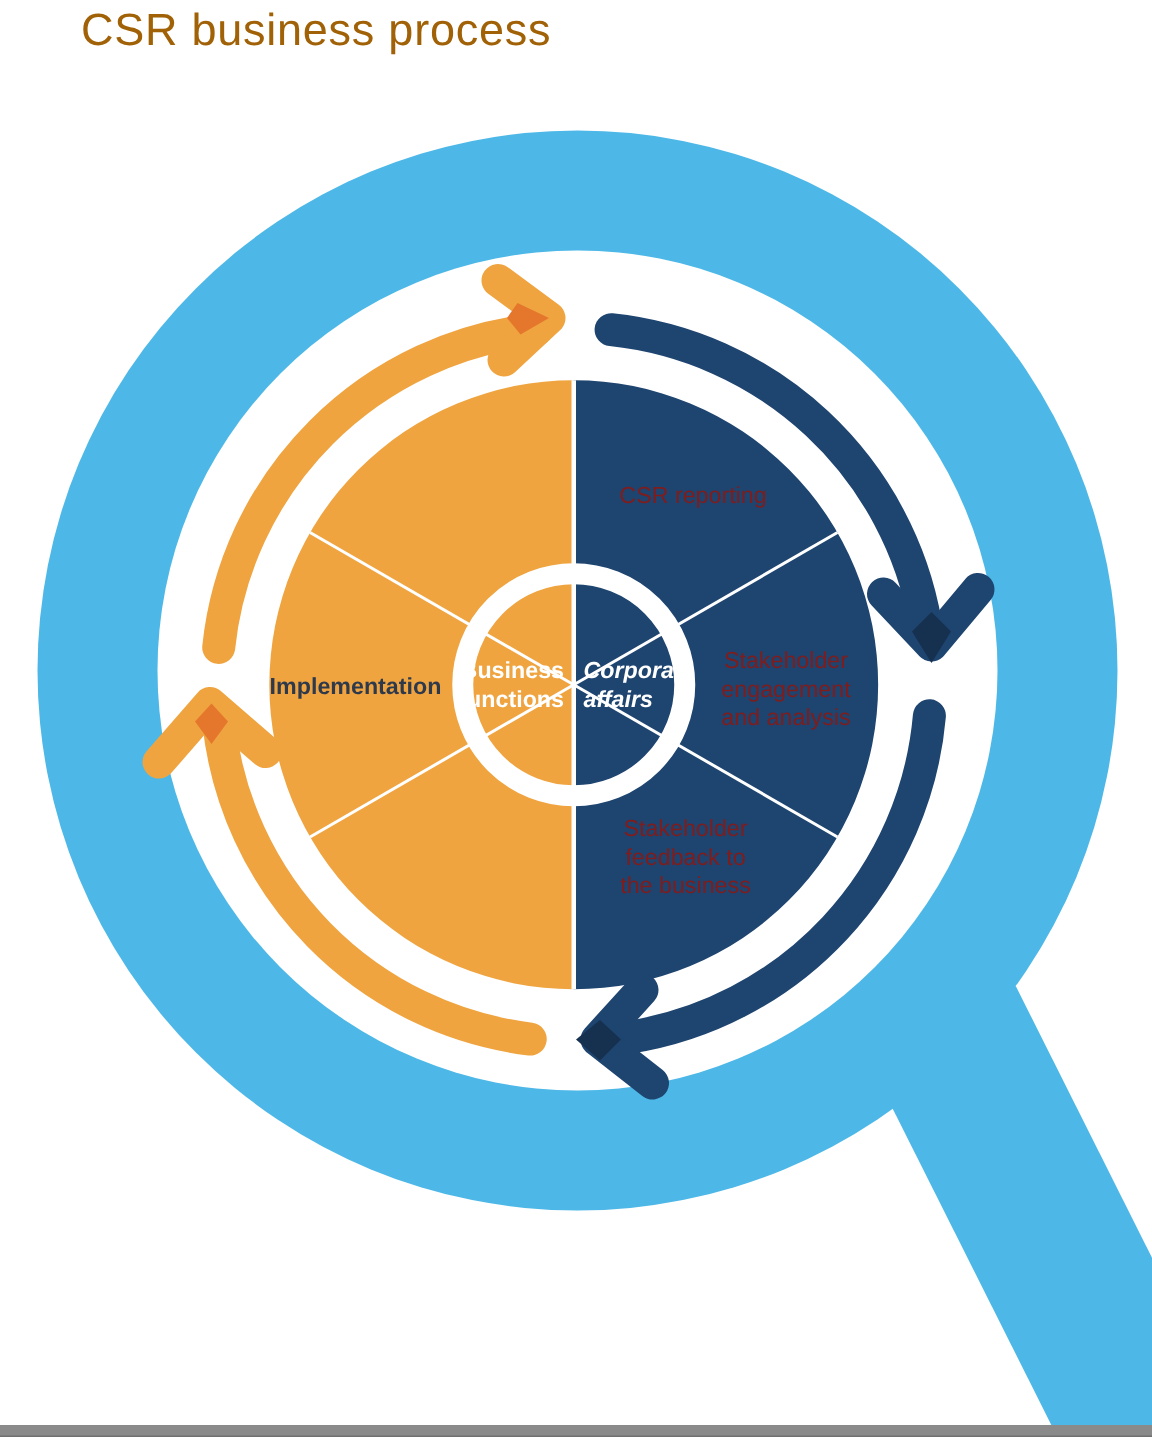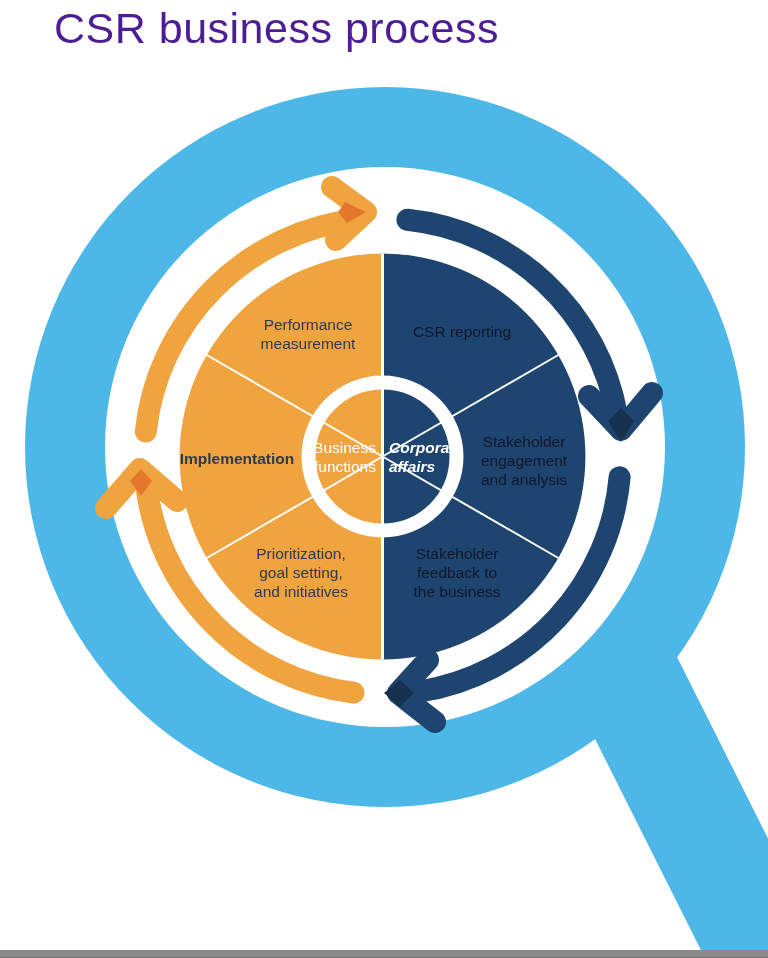--- a/index.html
+++ b/index.html
@@ -4,34 +4,34 @@
 <style>
   html, body { margin: 0; padding: 0; background: #ffffff; }
   body {
     width: 768px; height: 958px;
     position: relative; overflow: hidden;
     font-family: "Liberation Sans", "DejaVu Sans", sans-serif;
   }
   .stage { position: absolute; inset: 0; }
   .title {
     position: absolute; left: 54px; top: 4px;
-    font-size: 43px; letter-spacing: 0.5px; font-weight: 400;
-    color: #4c1d95; white-space: nowrap;
+    font-size: 30px; letter-spacing: 0.5px; font-weight: 400;
+    color: #a16207; white-space: nowrap;
   }
   svg.diagram { position: absolute; left: 0; top: 0; }
   .lbl {
     position: absolute;
     font-size: 15.5px; line-height: 19px;
     text-align: center; white-space: pre-line;
     transform: translate(-50%, -50%);
   }
   .lbl.dark  { color: #2E3A4C; }
-  .lbl.light { color: #0f172a; }
+  .lbl.light { color: #7f1d1d; }
   .lbl.center-left {
-    color: #ffffff; font-weight: normal; text-align: right;
+    color: #ffffff; font-weight: bold; text-align: right;
     transform: translate(-100%, -50%);
   }
   .lbl.center-right {
     color: #ffffff; font-weight: bold; text-align: left;
     transform: translate(0, -50%);
   }
   .footer-bar {
     position: absolute; left: 0; top: 950px;
     width: 768px; height: 7px;
     background: #8A8A8A; border-bottom: 1px solid #707070;
@@ -83,34 +83,29 @@
       <polygon points="608,421 621,408 634,421 621,442" fill="#16314F" stroke="none"></polygon>
     </g>
 
     <g fill="none" stroke="#1E4470" stroke-width="22" stroke-linecap="round" stroke-linejoin="round">
       <path d="M 619.6 477.2 A 238 238 0 0 1 419.7 691.5"></path>
       <path d="M 428 660 L 398 693 L 435 722"></path>
       <polygon points="384,693 400,680 414,693 400,707" fill="#16314F" stroke="none"></polygon>
     </g>
   </svg>
 
-  <div class="lbl dark" style="left:308px; top:334px;">Performance
-measurement</div>
 
   <div class="lbl light" style="left:462px; top:331px;">CSR reporting</div>
 
   <div class="lbl dark" style="left:237px; top:458px;font-weight:bold;">Implementation</div>
 
   <div class="lbl light" style="left:524px; top:460px;">Stakeholder
 engagement
 and analysis</div>
 
-  <div class="lbl dark" style="left:301px; top:572px;">Prioritization,
-goal setting,
-and initiatives</div>
 
   <div class="lbl light" style="left:457px; top:572px;">Stakeholder
 feedback to
 the business</div>
 
   <div class="lbl center-left" style="left:376px; top:457px;">Business
 functions</div>
 
   <div class="lbl center-right" style="left:389px; top:457px;font-style:italic;">Corporate
 affairs</div>

